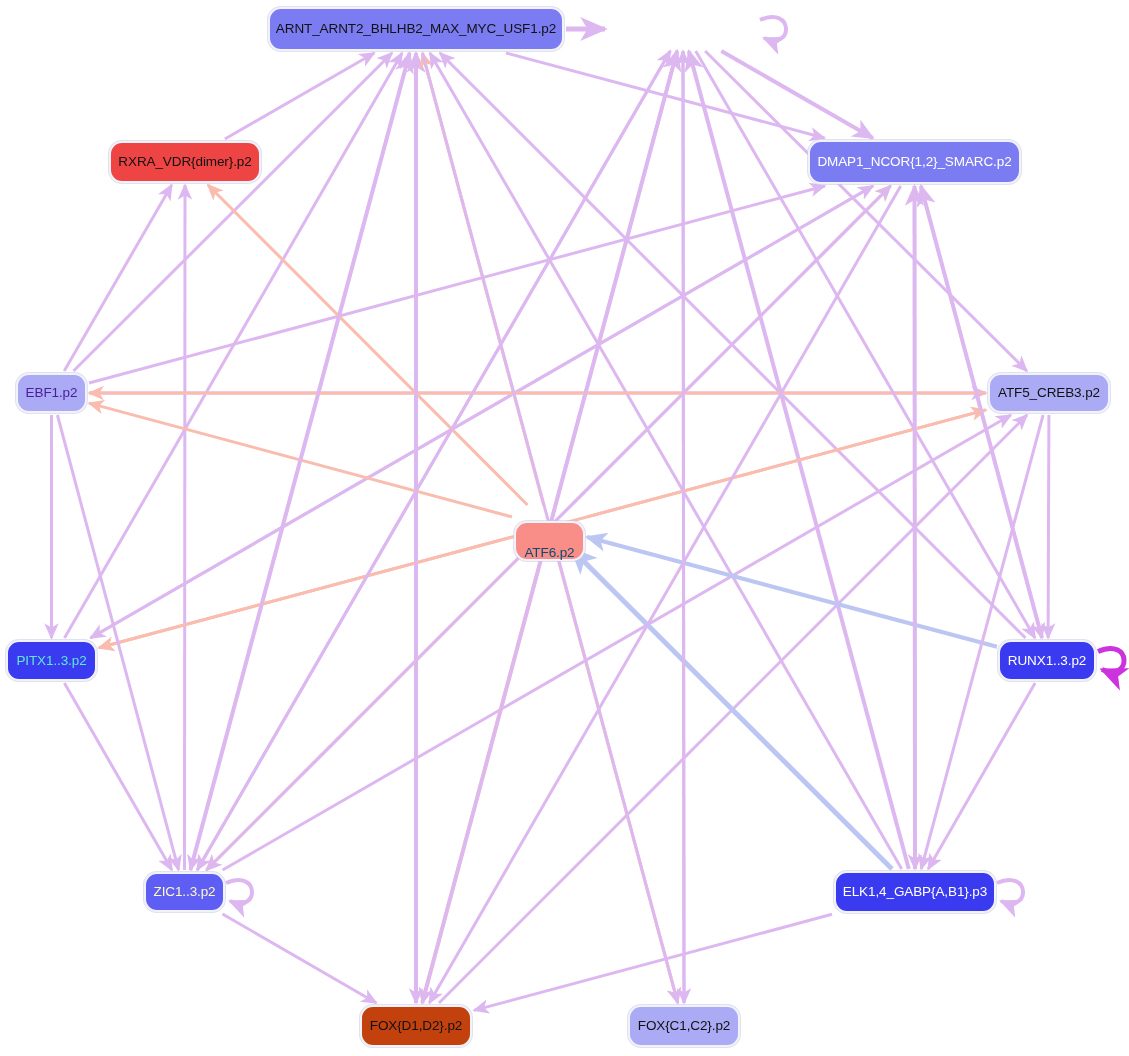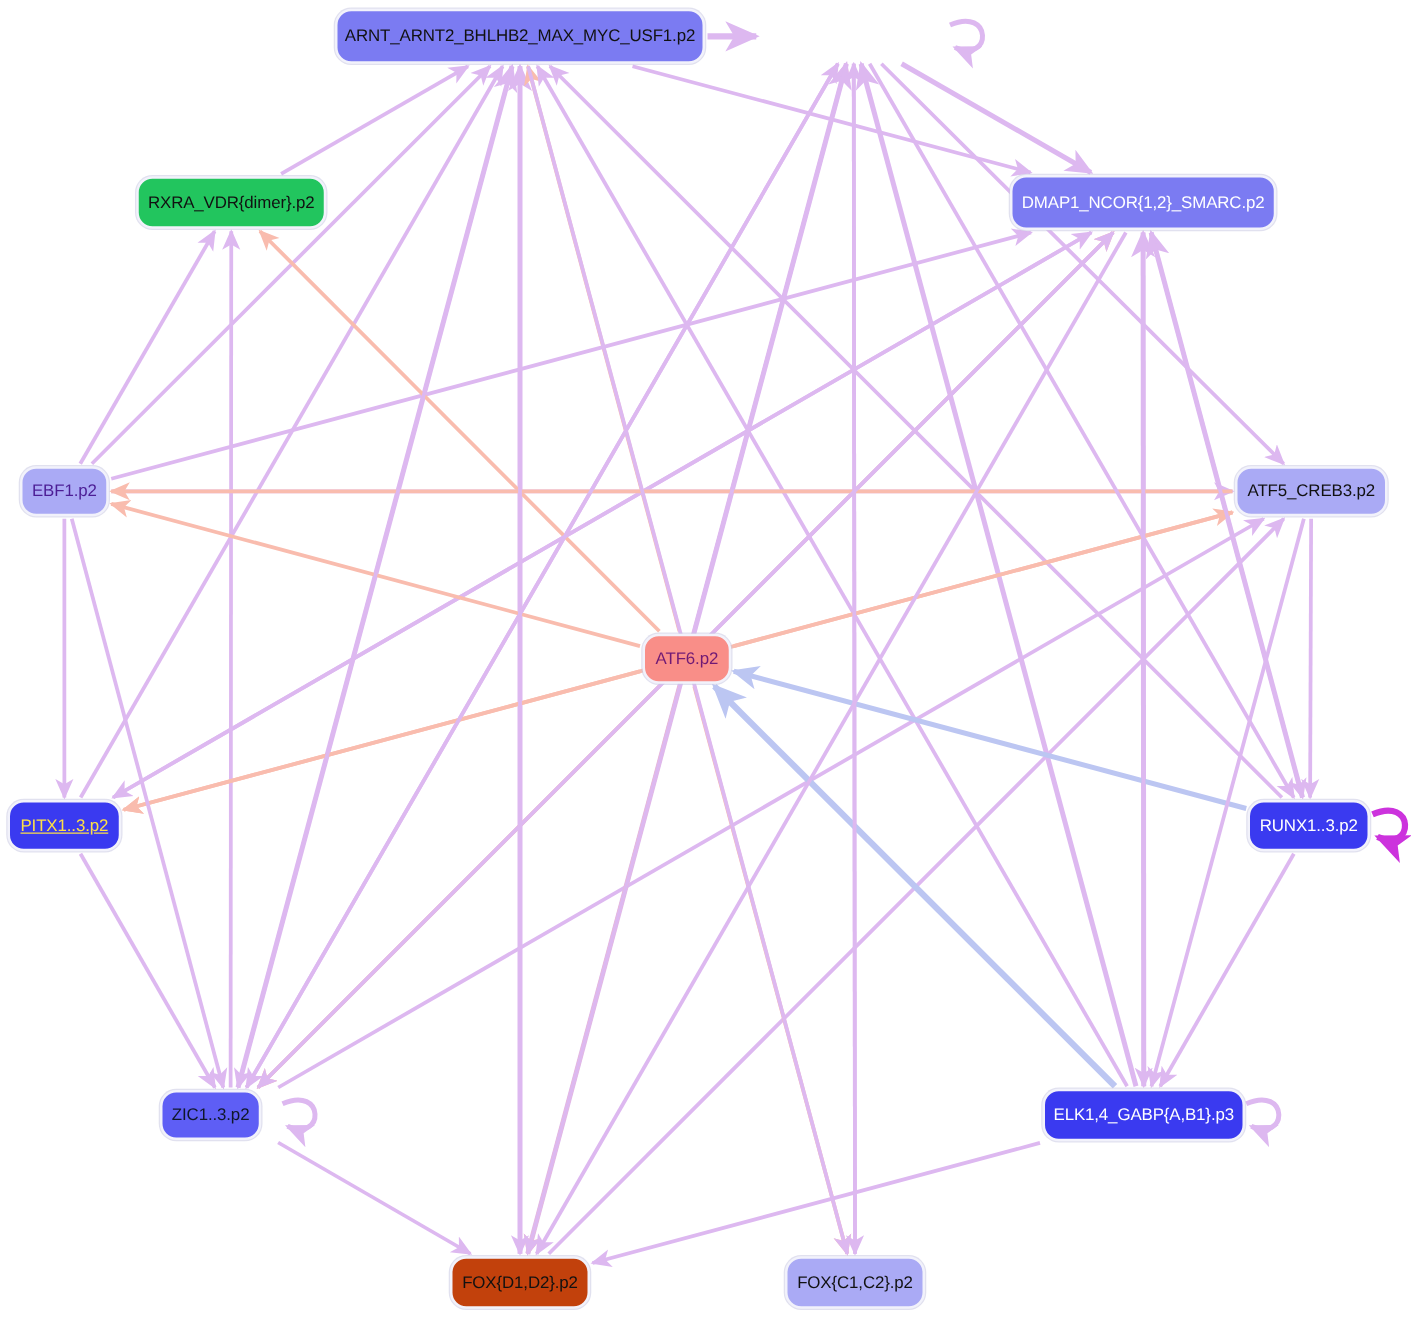--- a/index.html
+++ b/index.html
@@ -99,42 +99,42 @@
       <line x1="1048.9" y1="415.0" x2="1048.1" y2="638.0" stroke="#ddb8f0" stroke-width="3" stroke-linecap="butt" marker-end="url(#arw0)"></line>
       <line x1="695.7" y1="51.0" x2="1035.0" y2="638.0" stroke="#ddb8f0" stroke-width="3" stroke-linecap="butt" marker-end="url(#arw0)"></line>
       <path d="M 760 20 C 794 5, 794 51, 764 38" fill="none" stroke="#ddb8f0" stroke-width="4" marker-end="url(#arw0)"></path>
       <path d="M 1098 651.5 C 1132 636.5, 1132 682.5, 1102 669.5" fill="none" stroke="#cc33dd" stroke-width="5" marker-end="url(#arw3)"></path>
       <path d="M 226 883 C 260 868, 260 914, 230 901" fill="none" stroke="#ddb8f0" stroke-width="4" marker-end="url(#arw0)"></path>
       <path d="M 997 883 C 1031 868, 1031 914, 1001 901" fill="none" stroke="#ddb8f0" stroke-width="4" marker-end="url(#arw0)"></path>
     </svg>
 <div class="node" style="left: 268px; top: 7px; width: 296px; height: 44px; background: rgb(123, 123, 242); color: rgb(17, 17, 17);">
       <span class="lbl">ARNT_ARNT2_BHLHB2_MAX_MYC_USF1.p2</span>
     </div>
-    <div class="node" style="left: 109px; top: 141px; width: 152px; height: 42px; background: #22c55e; color: rgb(17, 17, 17); text-align: center;">
+    <div class="node" style="left: 109px; top: 141px; width: 152px; height: 42px; background: #ef4444; color: rgb(17, 17, 17); text-align: center;">
       <span class="lbl">RXRA_VDR{dimer}.p2</span>
     </div>
     <div class="node" style="left: 808px; top: 140px; width: 213px; height: 44px; background: rgb(123, 123, 242); color: rgb(255, 255, 255);">
       <span class="lbl">DMAP1_NCOR{1,2}_SMARC.p2</span>
     </div>
     <div class="node" style="left: 16px; top: 373px; width: 71px; height: 40px; background: rgb(170, 170, 245); color: #4c1d95;">
       <span class="lbl">EBF1.p2</span>
     </div>
     <div class="node" style="left: 988px; top: 373px; width: 122px; height: 40px; background: rgb(170, 170, 245); color: rgb(17, 17, 17); text-align: center;">
       <span class="lbl">ATF5_CREB3.p2</span>
     </div>
-    <div class="node" style="left: 514px; top: 507px; width: 71px; height: 40px; background: rgb(249, 142, 136); color: #701a75;">
+    <div class="node" style="left: 514px; top: 521px; width: 71px; height: 40px; background: rgb(249, 142, 136); color: #0c4a6e; align-items: flex-end;">
       <span class="lbl">ATF6.p2</span>
     </div>
-    <div class="node" style="left: 6px; top: 640px; width: 91px; height: 41px; background: rgb(58, 58, 240); color: #fde047; text-decoration: underline;">
+    <div class="node" style="left: 6px; top: 640px; width: 91px; height: 41px; background: rgb(58, 58, 240); color: #5eead4;">
       <span class="lbl">PITX1..3.p2</span>
     </div>
     <div class="node" style="left: 998px; top: 640px; width: 98px; height: 41px; background: rgb(58, 58, 240); color: rgb(255, 255, 255);">
       <span class="lbl">RUNX1..3.p2</span>
     </div>
-    <div class="node" style="left: 128px; top: 872px; width: 81px; height: 40px; background: rgb(94, 94, 245); color: #0f172a;">
+    <div class="node" style="left: 144px; top: 872px; width: 81px; height: 40px; background: rgb(94, 94, 245); color: #fef9c3;">
       <span class="lbl">ZIC1..3.p2</span>
     </div>
     <div class="node" style="left: 834px; top: 871px; width: 162px; height: 42px; background: rgb(58, 58, 240); color: rgb(255, 255, 255);">
       <span class="lbl">ELK1,4_GABP{A,B1}.p3</span>
     </div>
     <div class="node" style="left: 360px; top: 1005px; width: 112px; height: 42px; background: #c2410c; color: rgb(17, 17, 17);">
       <span class="lbl">FOX{D1,D2}.p2</span>
     </div>
     <div class="node" style="left: 628px; top: 1005px; width: 112px; height: 42px; background: rgb(170, 170, 245); color: rgb(17, 17, 17);">
       <span class="lbl">FOX{C1,C2}.p2</span>

